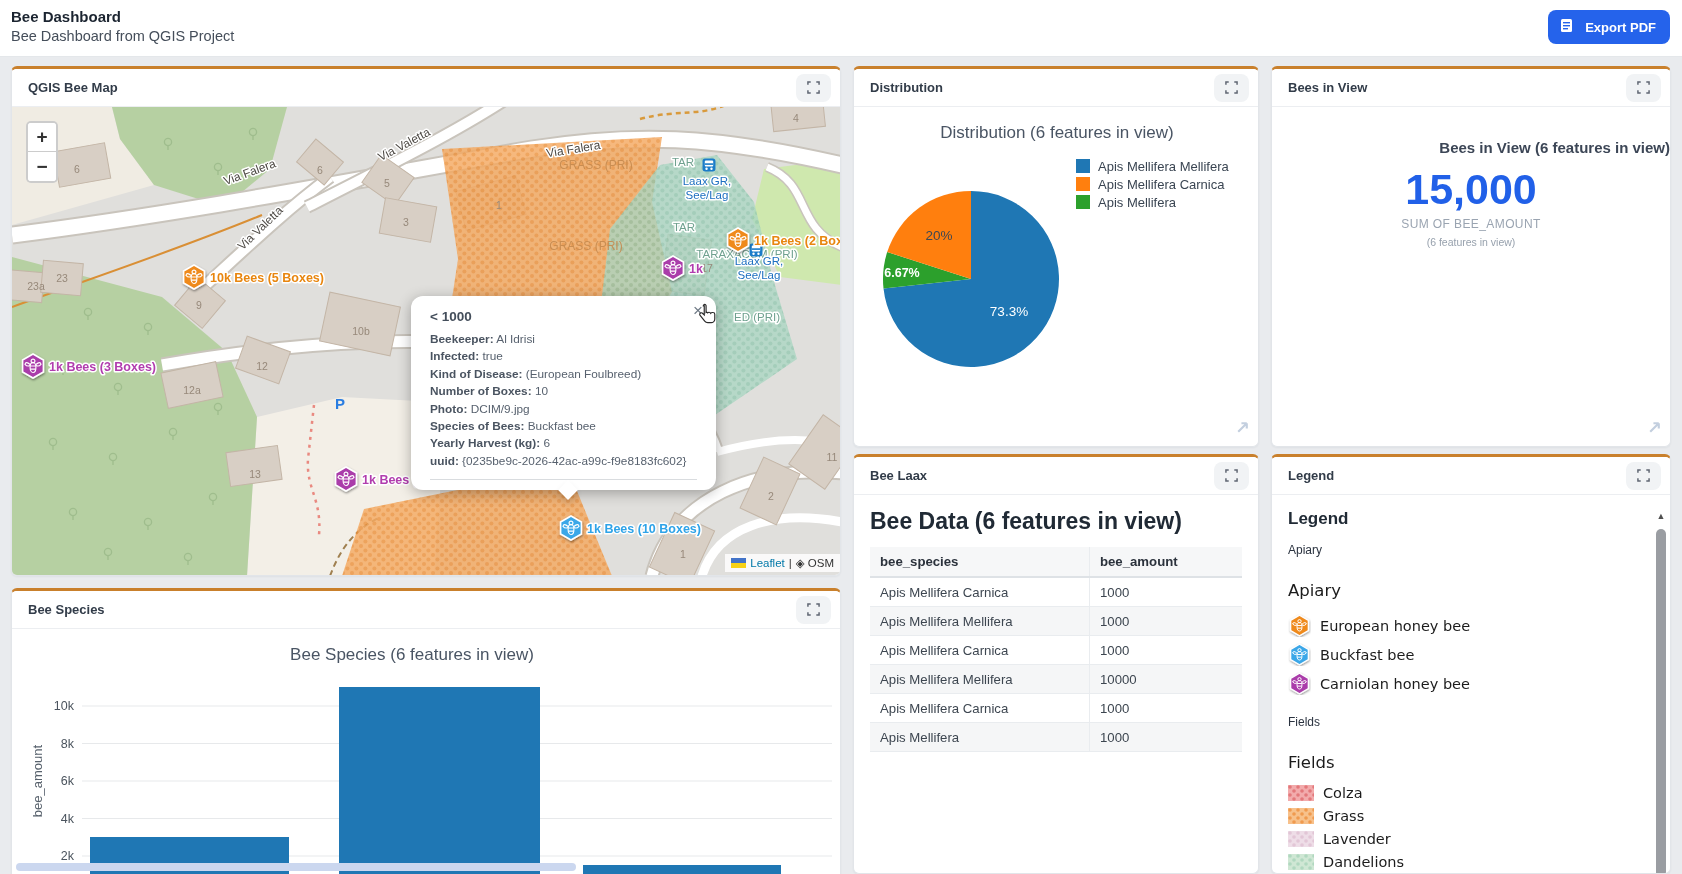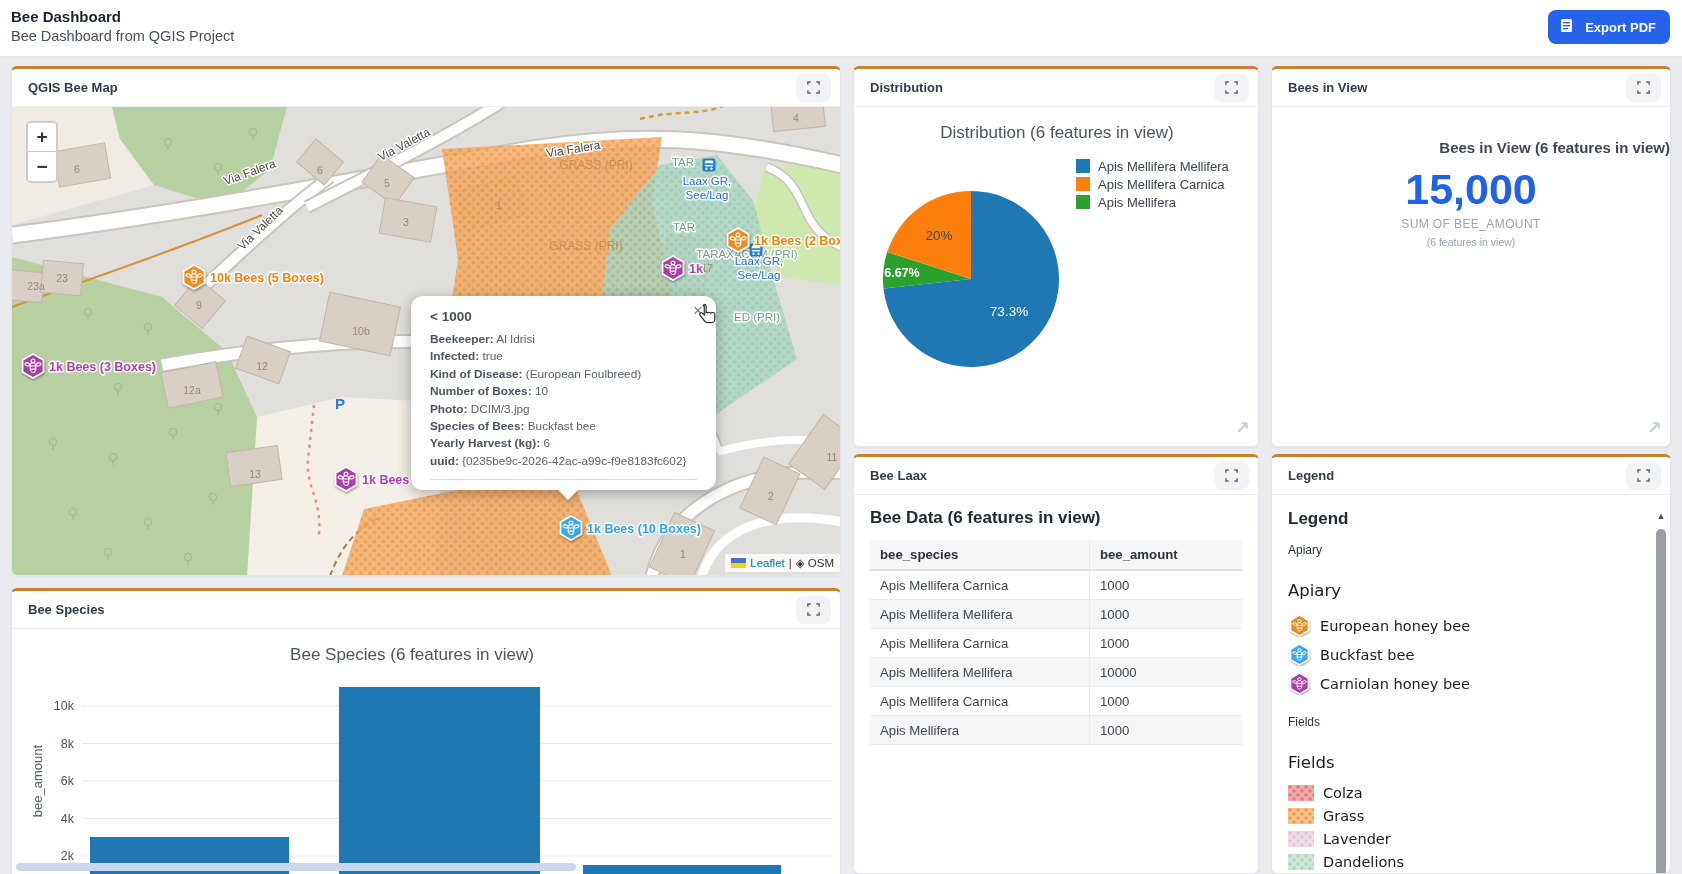--- a/index.html
+++ b/index.html
@@ -51,21 +51,21 @@
   .resize-arrow { position:absolute; right:8px; bottom:8px; }
 
   
   .biv-heading { position:absolute; width:100%; text-align:right; top:32px; font-size:15px; font-weight:bold; color:#3c4656; }
   .biv-value { position:absolute; width:100%; text-align:center; top:58px; font-size:43px; font-weight:bold; color:#2160e8; }
   .biv-caption { position:absolute; width:100%; text-align:center; top:110px; font-size:12px; color:#9aa4b1; letter-spacing:.4px; }
   .biv-subcaption { position:absolute; width:100%; text-align:center; top:129px; font-size:10.5px; color:#97a1ad; }
 
   
   .bd-body { padding:13px 16px; }
-  .bd-heading { font-size:17px; font-weight:bold; color:#202a35; }
+  .bd-heading { font-size:23px; font-weight:bold; color:#202a35; }
   table.bd { width:100%; border-collapse:collapse; margin-top:12px; font-size:13.2px; }
   table.bd th { text-align:left; font-weight:bold; color:#2b323c; background:#f6f7f8;
           border-bottom:2px solid #dee2e6; padding:7px 10px; }
   table.bd td { color:#3d4650; padding:6.5px 10px; border-bottom:1px solid #e9ecef; }
   table.bd th + th, table.bd td + td { border-left:1px solid #e9ecef; }
   table.bd tr:nth-child(even) td { background:#f5f6f7; }
 
   
   .lg-body { padding:0 16px; position:relative; height:100%; }
   .lg-heading { margin-top:14px; font-size:17px; font-weight:bold; color:#202a35; }
@@ -335,21 +335,21 @@
     </div>
 
     
     <div class="popup" style="left:399px;top:189px;width:305px;">
       <div class="popup-close">×</div>
       <div class="popup-title">&lt; 1000</div>
       <div class="popup-row"><b>Beekeeper:</b> <span>Al Idrisi</span></div>
       <div class="popup-row"><b>Infected:</b> <span>true</span></div>
       <div class="popup-row"><b>Kind of Disease:</b> <span>(European Foulbreed)</span></div>
       <div class="popup-row"><b>Number of Boxes:</b> <span>10</span></div>
-      <div class="popup-row"><b>Photo:</b> <span>DCIM/3.jpg</span></div>
+      <div class="popup-row"><b>Photo:</b> <span>DCIM/9.jpg</span></div>
       <div class="popup-row"><b>Species of Bees:</b> <span>Buckfast bee</span></div>
       <div class="popup-row"><b>Yearly Harvest (kg):</b> <span>6</span></div>
       <div class="popup-row"><b>uuid:</b> <span>{0235be9c-2026-42ac-a99c-f9e8183fc602}</span></div>
       <div class="popup-divider"></div>
       <div class="popup-tail"></div>
     </div>
 
     
     <svg class="cursor-hand" style="left:684px;top:196px;" width="22" height="24" viewBox="0 0 24 26">
       <path d="M9 3v10l-2.3-2.1a1.7 1.7 0 0 0-2.4 2.3l5.2 6.5c.8 1 2 1.6 3.3 1.6h3.7a4 4 0 0 0 4-4v-5a2 2 0 0 0-2-2h-.8a2 2 0 0 0-1.7.9 2 2 0 0 0-1.8-1.2c-.6 0-1.1.2-1.5.6A2 2 0 0 0 11.8 10c-.3 0-.6.1-.8.2V3a1.5 1.5 0 0 0-3 0z" fill="#fff" stroke="#2b2b2b" stroke-width="1.3"></path>

